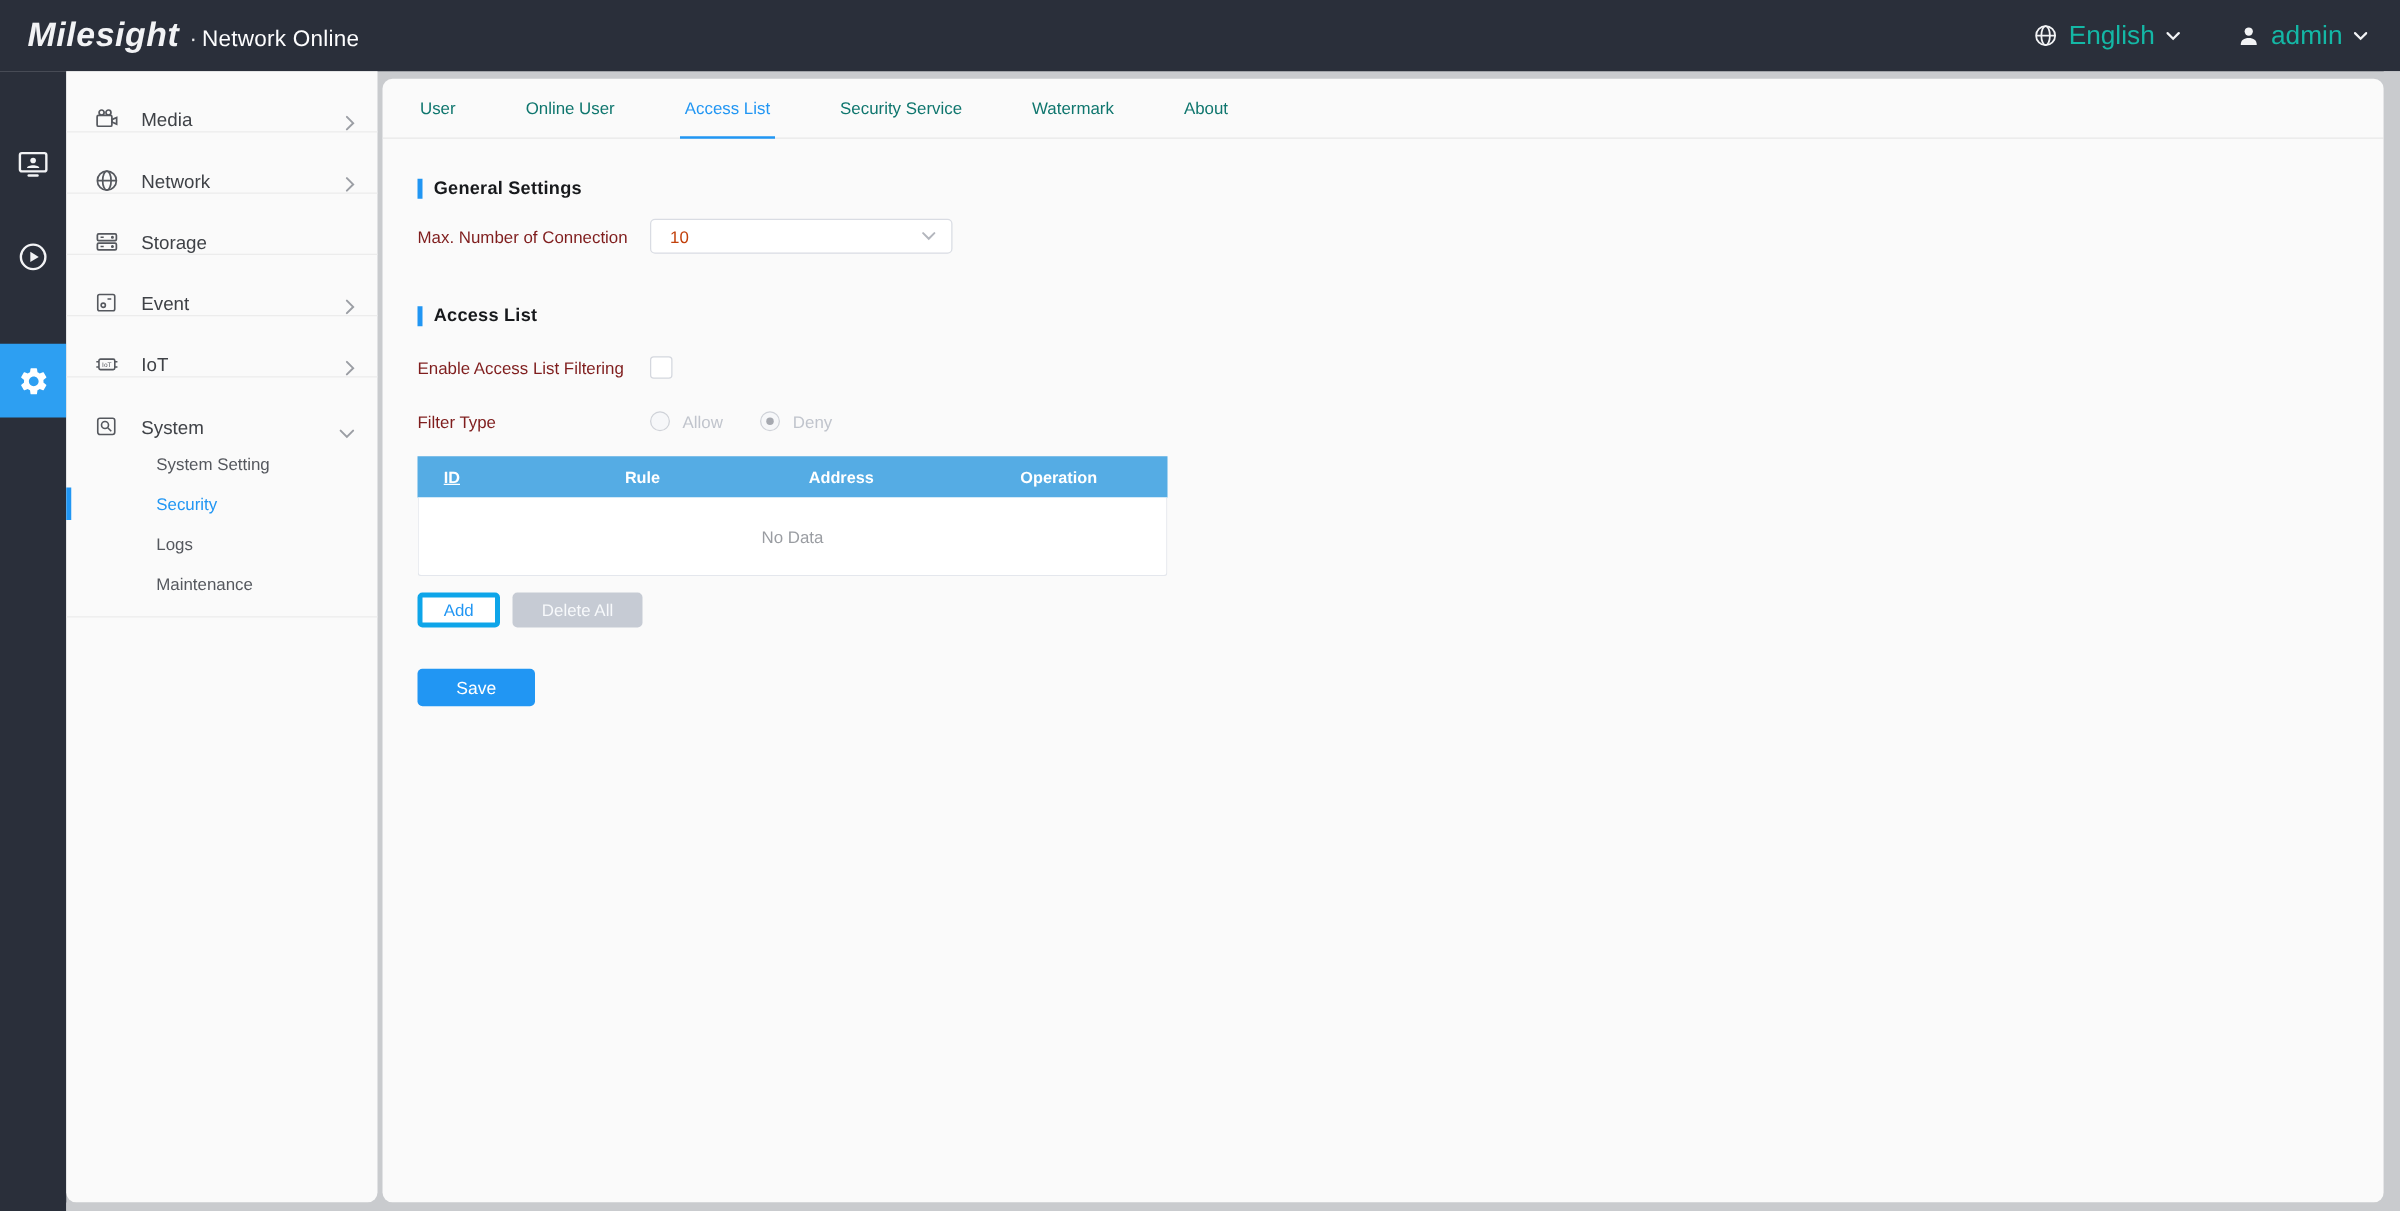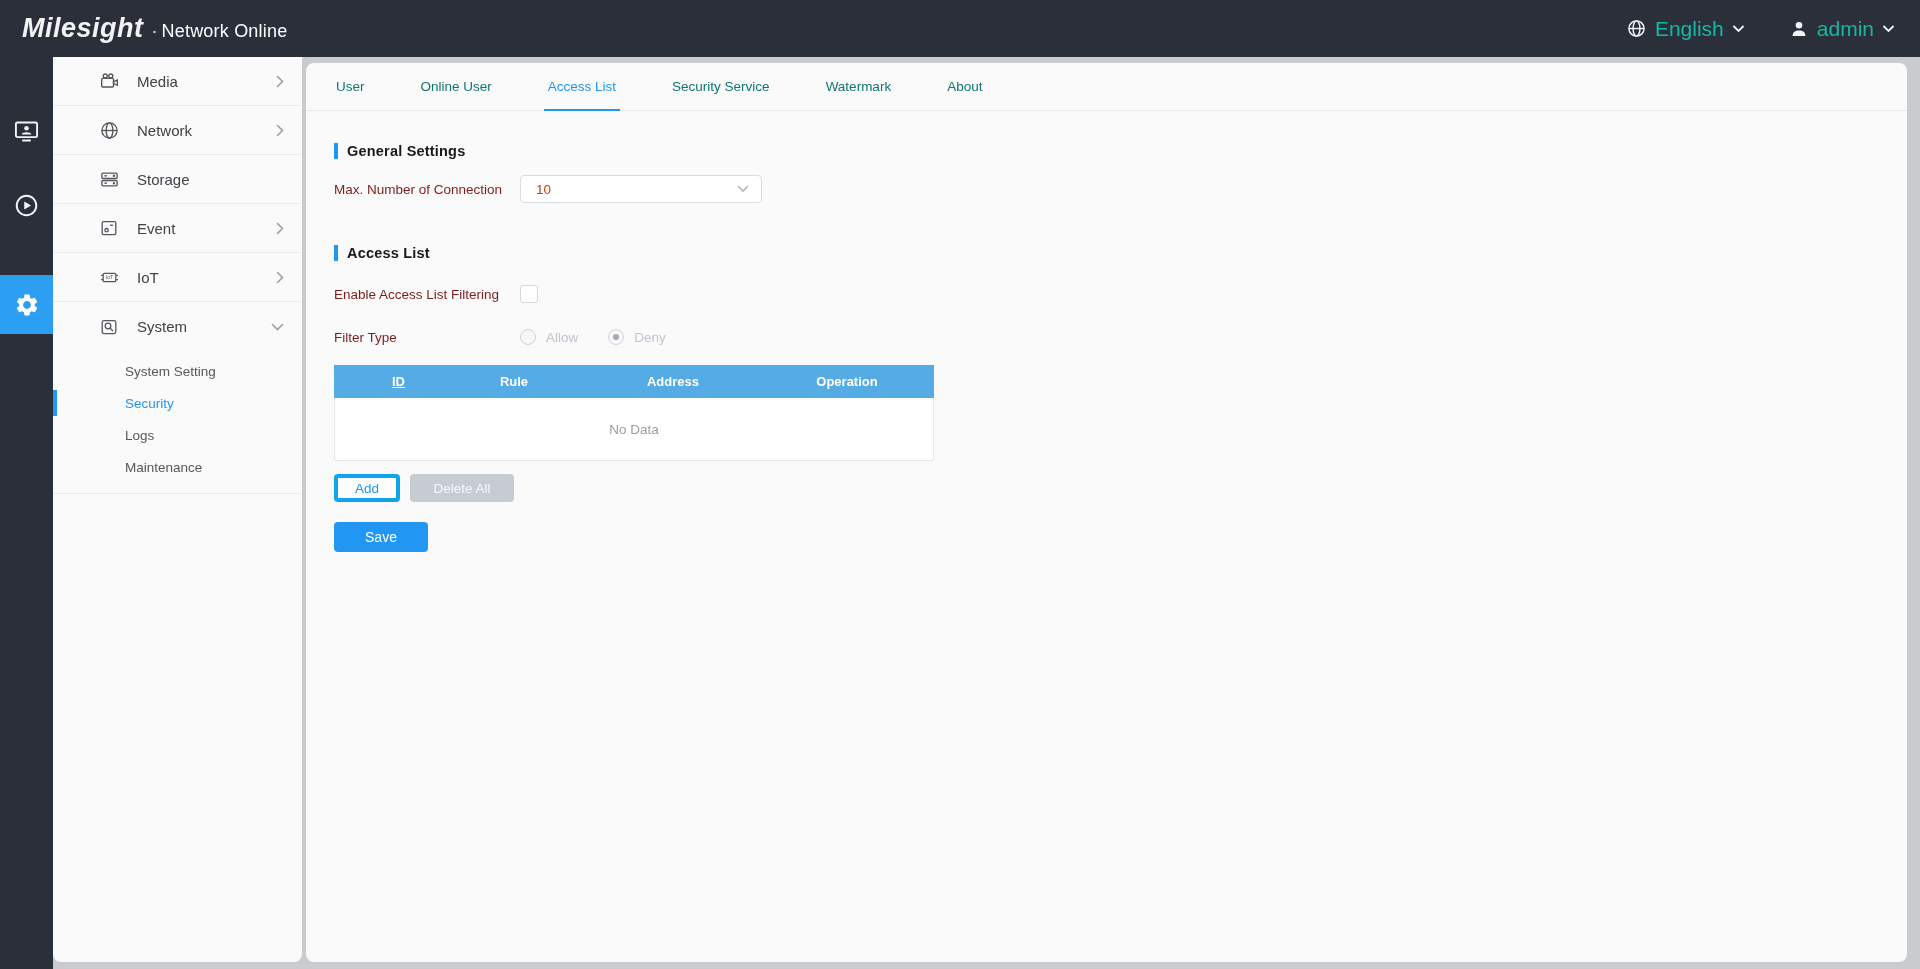--- a/index.html
+++ b/index.html
@@ -16,21 +16,21 @@
   .top-item { display:flex; align-items:center; gap:9px; color:#14b8a6; font-size:21px; cursor:pointer; }
   .chev-down svg { display:block; }
 
   
   .frame { display:flex; height:912px; }
   .rail { width:53px; background:#2a2f3a; display:flex; flex-direction:column; align-items:center; padding-top:46px; flex:0 0 53px; }
   .rail-btn { width:53px; height:56px; display:flex; align-items:center; justify-content:center; margin-bottom:18px; cursor:pointer; }
   .rail-btn.active { background:#2d9ff2; margin-top:24px; margin-bottom:0; height:59px; }
 
   .sidebar { width:249px; flex:0 0 249px; background:#fafafa; border-radius:0 0 8px 8px; margin-bottom:7px; position:relative; }
-  .menu-item { height:49px; display:flex; align-items:center; padding:0 18px 0 46px; border-bottom:1px solid #ececec; cursor:pointer; color:#3f4247; font-size:15px; }
+  .menu-item { height:49px; display:flex; align-items:flex-end; padding:0 18px 0 22px; border-bottom:1px solid #ececec; cursor:pointer; color:#3f4247; font-size:15px; }
   .menu-item .mi-icon { width:20px; height:20px; margin-right:18px; display:flex; align-items:center; justify-content:center; }
   .menu-item .mi-label { flex:1; }
   .menu-chev { color:#9b9ea4; display:flex; }
   .submenu { border-bottom:1px solid #ececec; padding:4px 0 10px; }
   .sub-item { height:32px; display:flex; align-items:center; padding-left:72px; font-size:13.5px; color:#55585e; cursor:pointer; position:relative; }
   .sub-item.active { color:#2196f3; }
   .sub-item.active::before { content:""; position:absolute; left:0; top:3px; bottom:3px; width:4px; background:#2196f3; }
 
   .content { flex:1; background:#fafafa; margin:6px 13px 7px 4px; border-radius:8px; overflow:hidden; }
 
@@ -59,33 +59,33 @@
   .row-filter { margin-top:26px; }
   .radio-group { display:flex; align-items:center; gap:30px; }
   .radio-item { display:flex; align-items:center; gap:10px; color:#c0c4cc; font-size:13.5px; cursor:not-allowed; }
   .radio-circle { width:16px; height:16px; border-radius:50%; border:1px solid #cfd2d8; background:#f6f7f9; position:relative; }
   .radio-circle.checked::after { content:""; position:absolute; left:4px; top:4px; width:6px; height:6px; border-radius:50%; background:#a6a9b0; }
 
   
   .acl-table { width:600px; margin-top:20px; }
   .tbl-head { display:flex; background:#55ace4; height:33px; align-items:center; color:#fff; font-weight:bold; font-size:13px; }
   .th { text-align:center; }
-  .th-id { width:18%; text-align:center; padding-left:21px;text-decoration:underline; }
+  .th-id { width:18%; text-align:left; padding-left:21px;text-decoration:underline; }
   .th-rule { width:24%; }
   .th-address { width:29%; }
   .th-op { width:29%; }
   .tbl-body { height:63px; background:#fff; border:1px solid #e4e7ed; border-top:none; border-radius:0 0 3px 3px; display:flex; align-items:center; justify-content:center; }
   .no-data { color:#9a9da2; font-size:13.5px; }
 
   
   .btn-row { margin-top:13px; display:flex; gap:10px; }
   .btn { height:28px; border-radius:4px; font-size:13.5px; display:inline-flex; align-items:center; justify-content:center; cursor:pointer; border:none; font-family:"Liberation Sans", sans-serif; }
   .btn-add { width:66px; background:#fff; border:4px solid #0ea5e9; color:#2196f3; }
   .btn-delete { width:104px; background:#c6cbd4; color:#f7f9fb; cursor:not-allowed; }
-  .btn-save { width:94px; height:30px; background:#2196f3; color:#fff; font-size:14px; margin-top:20px; }
+  .btn-save { width:94px; height:30px; background:#2196f3; color:#fff; font-size:14px; margin-top:33px; }
 
   
   .v-track { position:fixed; right:0; top:57px; width:13px; bottom:0; background:#c9cbce; }
   .h-track { position:fixed; left:53px; right:0; bottom:0; height:7px; background:#c9cbce; }
 
   svg { display:block; }
 </style>
 </head>
 <body>
 

